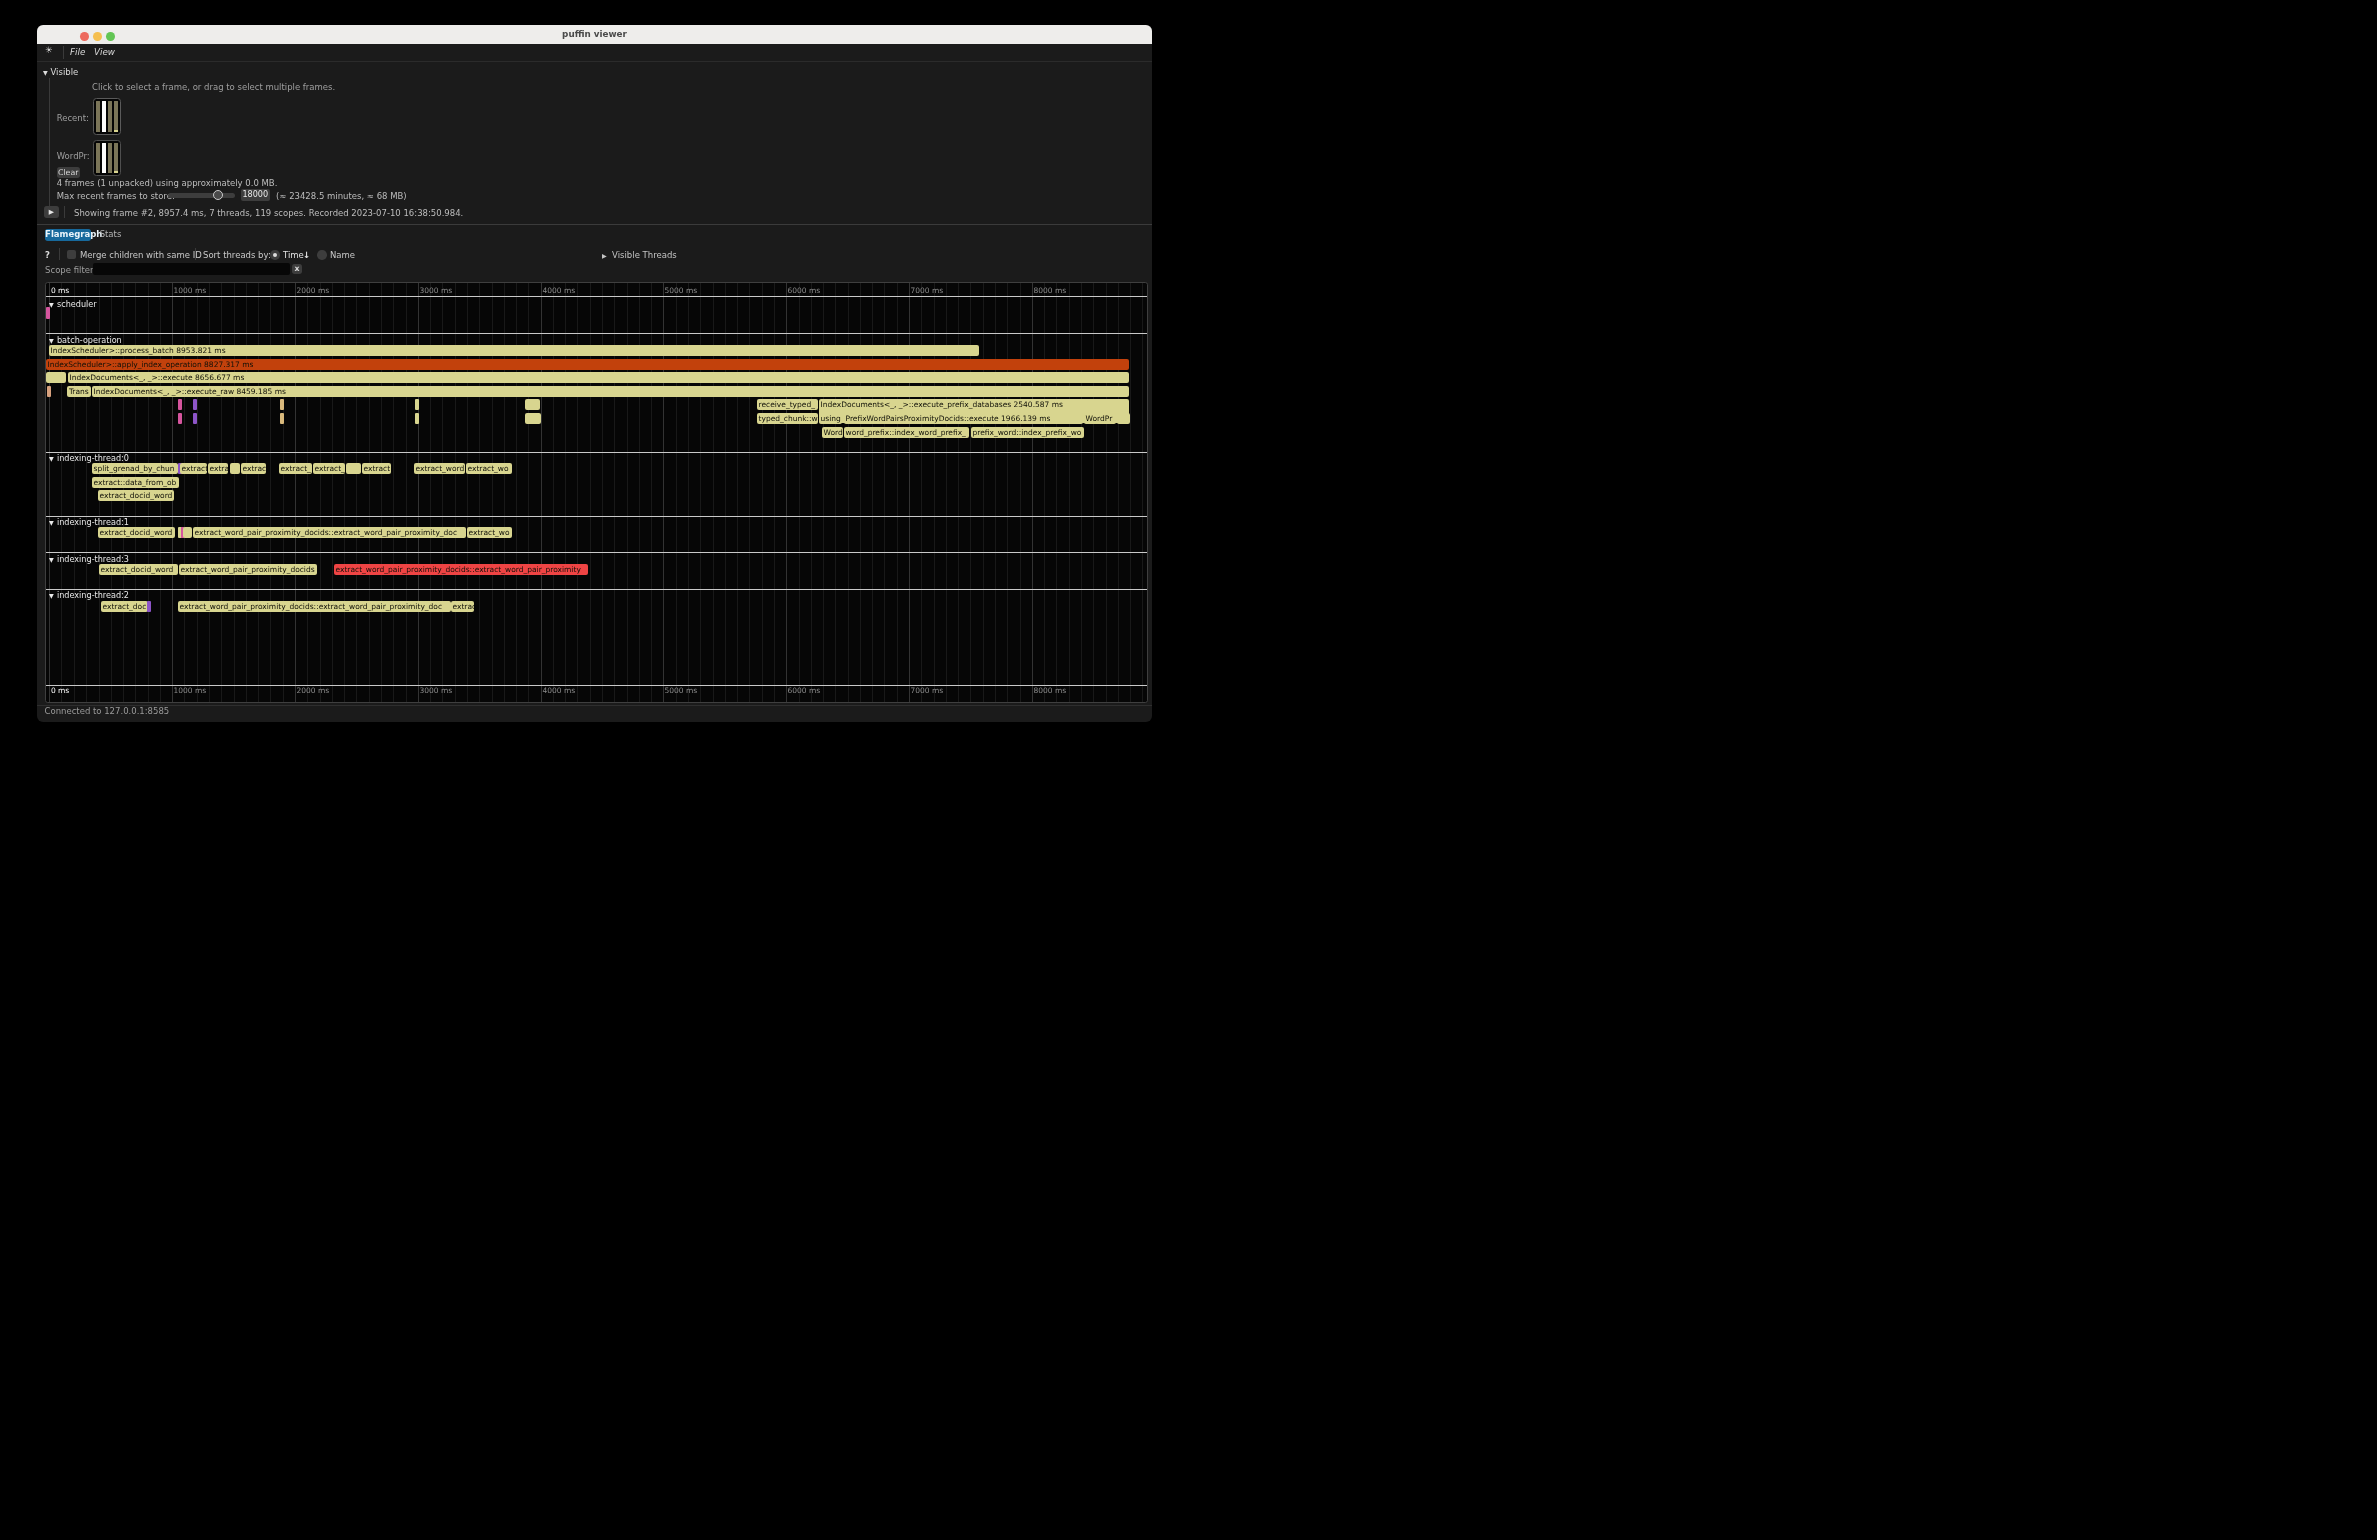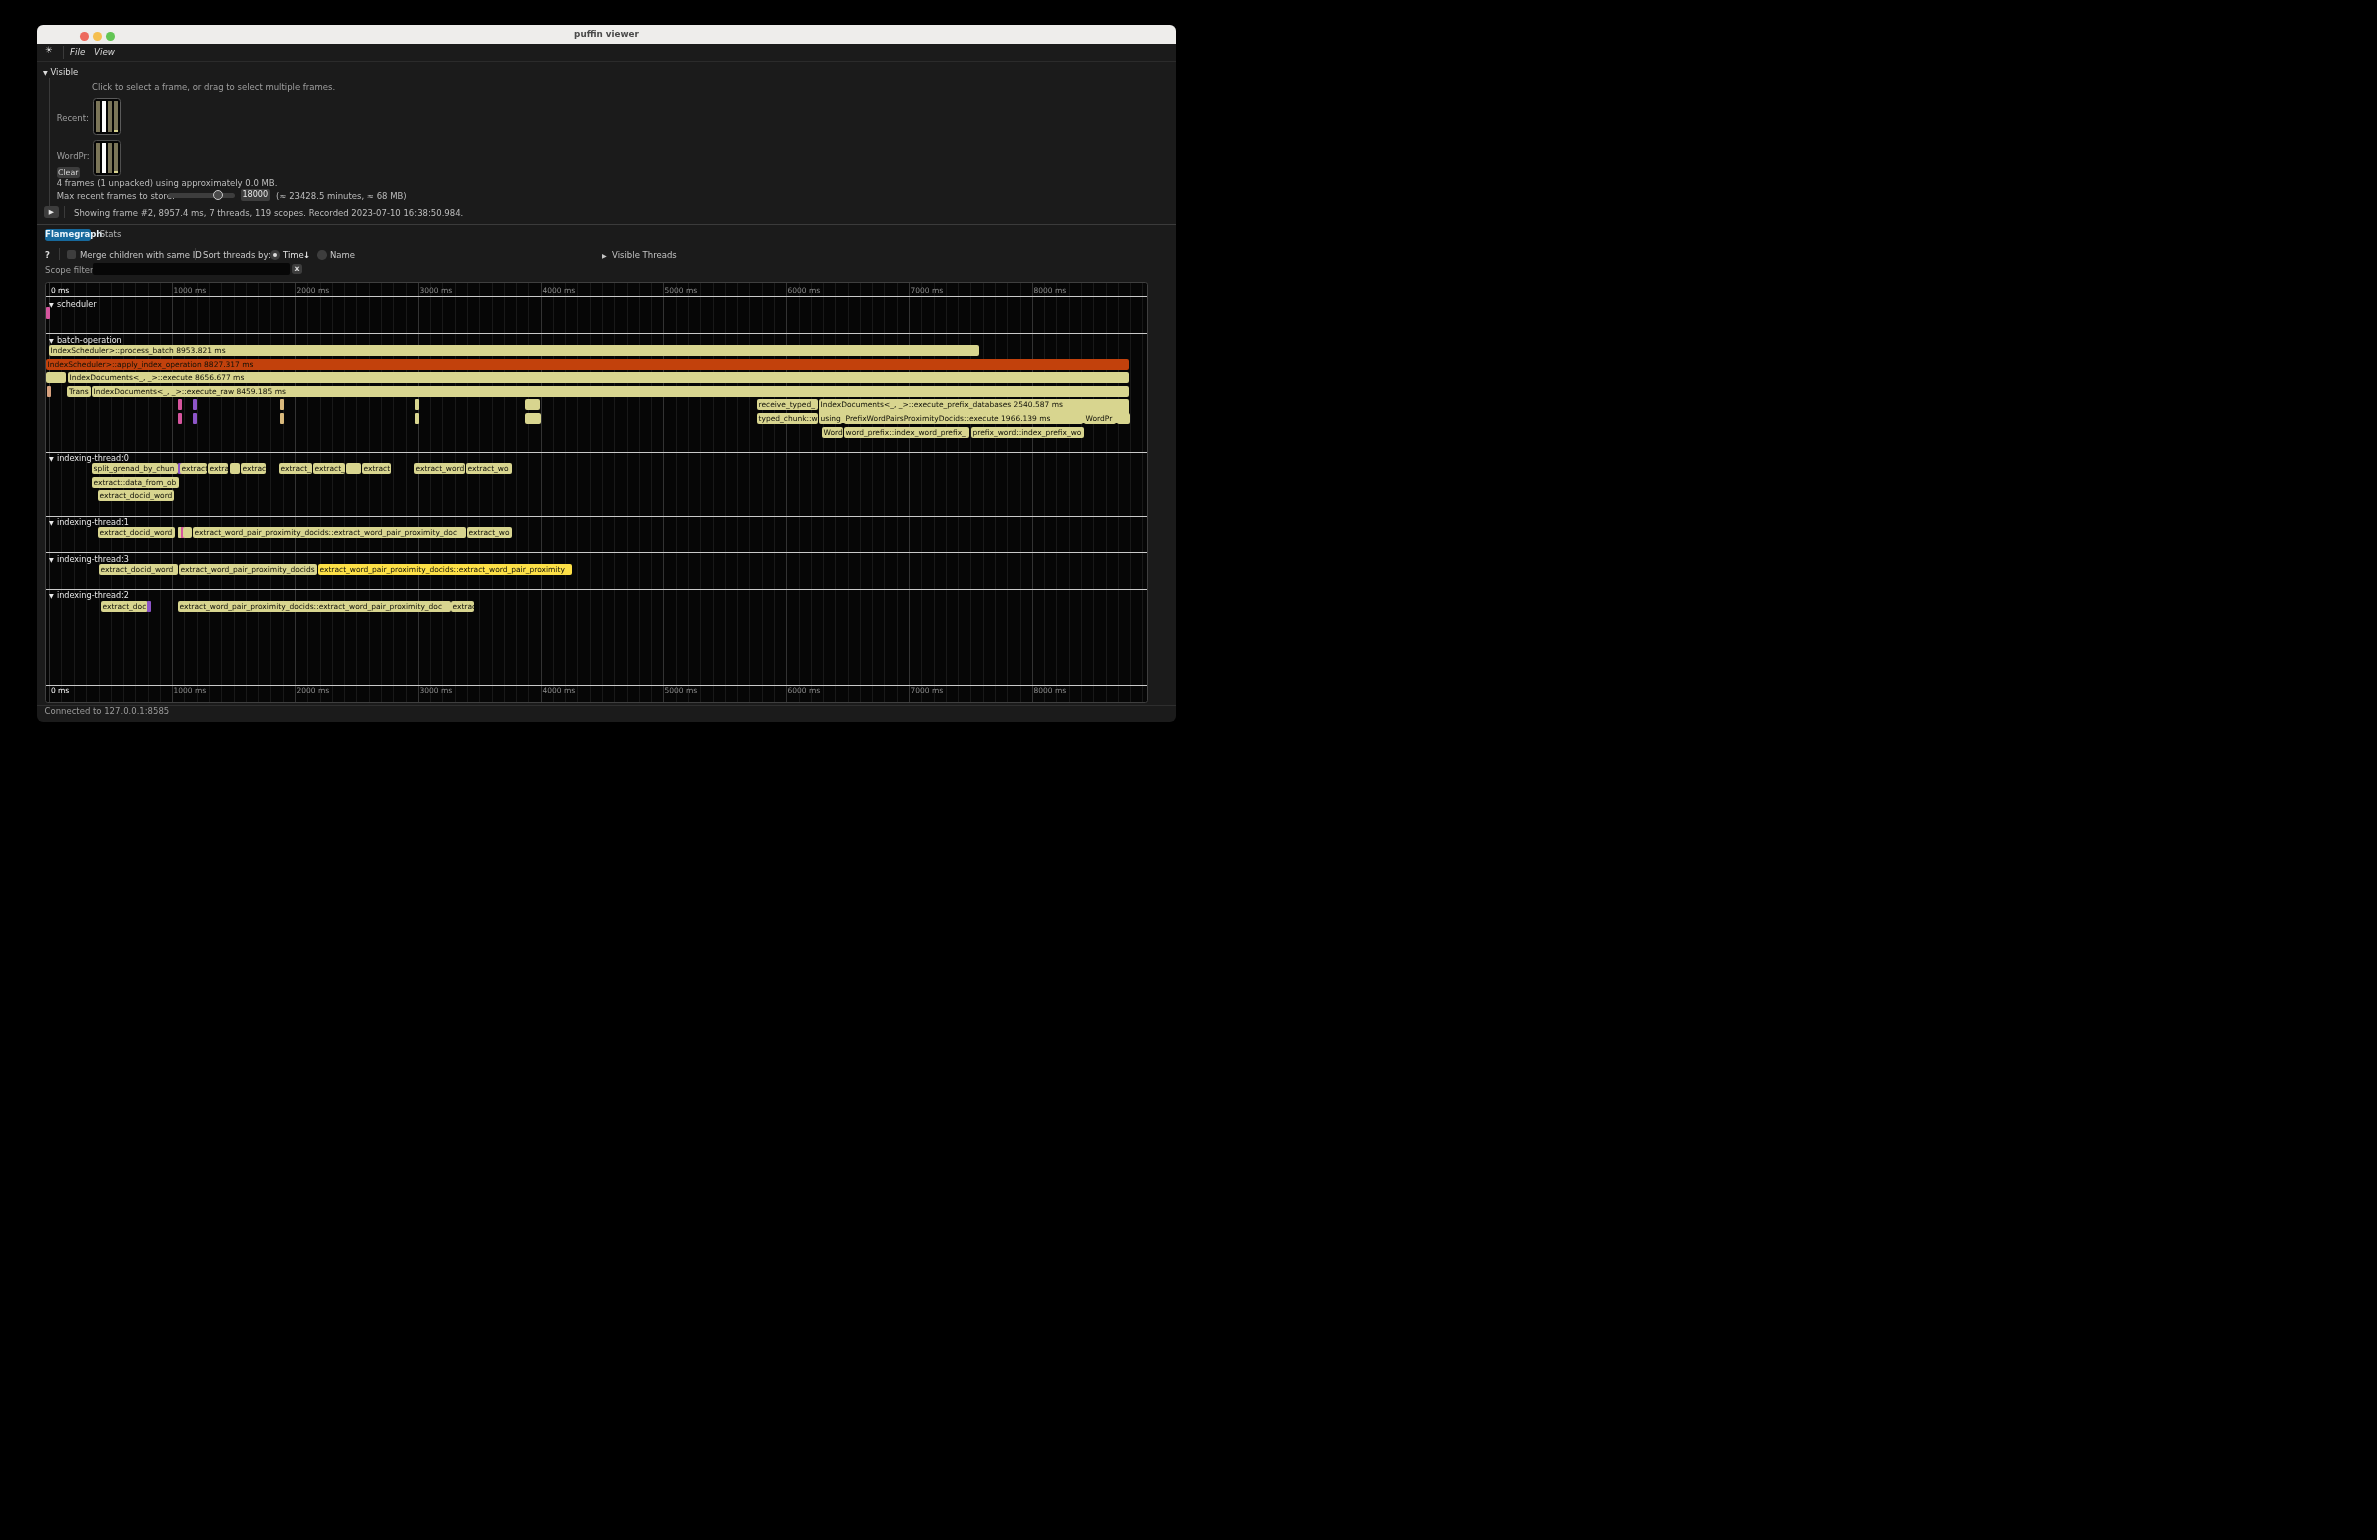--- a/index.html
+++ b/index.html
@@ -1,17 +1,17 @@
 <!DOCTYPE html>
 <html style="font-size:11px"><head>
 <meta charset="utf-8">
 <style>
   html,body{margin:0;padding:0;background:#000;}
   body{width:1189px;height:770px;position:relative;font-family:"DejaVu Sans",sans-serif;-webkit-font-smoothing:antialiased;}
-  .window{position:absolute;left:37px;top:25px;width:1115px;height:697px;background:#1b1b1b;border-radius:6.1px;overflow:hidden;padding-left:24px;}
+  .window{position:absolute;left:37px;top:25px;width:1115px;height:697px;background:#1b1b1b;border-radius:6.1px;overflow:hidden;}
   .titlebar{position:absolute;left:0;top:0;width:100%;height:19px;background:#eeedeb;}
   .titlebar .title{position:absolute;left:0;right:0;top:0;height:19px;line-height:19px;text-align:center;font-size:8.8px;font-weight:bold;color:#4a4a4a;}
   .tl{position:absolute;top:6.8px;width:8.8px;height:8.8px;border-radius:50%;}
   .tl.red{left:43px;background:#ed6a5e;}
   .tl.yellow{left:56px;background:#f5bf4f;}
   .tl.green{left:69px;background:#62c554;}
   .menubar{position:absolute;left:0;top:19px;width:100%;height:17px;background:#1b1b1b;border-bottom:0.7px solid #2b2b2b;}
   .menubar .sun{position:absolute;left:8.1px;top:1.4px;font-size:8.8px;color:#cfcfcf;}
   .menubar .vsep{position:absolute;left:26px;top:2px;width:0.7px;height:13px;background:#3a3a3a;}
   .menuitem{position:absolute;top:2.7px;font-size:8.8px;color:#d6d6d6;font-style:italic;}
@@ -292,21 +292,21 @@
       <div class="bar" style="left: 52px; top: 244px; width: 77px; height: 11px; background: rgb(216, 213, 143); border-radius: 2px;">extract_docid_word</div>
       <div class="bar" style="left: 132px; top: 244px; width: 2.7px; height: 11px; background: rgb(216, 213, 143); border-radius: 1px;"></div>
       <div class="bar" style="left: 135px; top: 244px; width: 1.4px; height: 11px; background: rgb(214, 85, 158); border-radius: 1px;"></div>
       <div class="bar" style="left: 137px; top: 244px; width: 9.2px; height: 11px; background: rgb(216, 213, 143); border-radius: 2px;"></div>
       <div class="bar" style="left: 147px; top: 244px; width: 273px; height: 11px; background: rgb(216, 213, 143); border-radius: 2px;">extract_word_pair_proximity_docids::extract_word_pair_proximity_doc</div>
       <div class="bar" style="left: 421px; top: 244px; width: 45px; height: 11px; background: rgb(216, 213, 143); border-radius: 2px;">extract_wo</div>
       <div class="sepline" style="top: 269px;"></div>
       <div class="sec-header" style="left: 3.4px; top: 271px;"><span class="tri">▼</span><span>indexing-thread:3</span></div>
       <div class="bar" style="left: 53px; top: 281px; width: 79px; height: 11px; background: rgb(216, 213, 143); border-radius: 2px;">extract_docid_word</div>
       <div class="bar" style="left: 133px; top: 281px; width: 138px; height: 11px; background: rgb(216, 213, 143); border-radius: 2px;">extract_word_pair_proximity_docids</div>
-      <div class="bar" style="left: 272px; top: 281px; width: 254px; height: 11px; background: #fde047; border-radius: 2px;">extract_word_pair_proximity_docids::extract_word_pair_proximity</div>
+      <div class="bar" style="left: 288px; top: 281px; width: 254px; height: 11px; background: #ef4444; border-radius: 2px;">extract_word_pair_proximity_docids::extract_word_pair_proximity</div>
       <div class="sepline" style="top: 306px;"></div>
       <div class="sec-header" style="left: 3.4px; top: 307px;"><span class="tri">▼</span><span>indexing-thread:2</span></div>
       <div class="bar" style="left: 55px; top: 318px; width: 47px; height: 11px; background: rgb(216, 213, 143); border-radius: 2px;">extract_doc</div>
       <div class="bar" style="left: 101px; top: 318px; width: 1.4px; height: 11px; background: rgb(142, 85, 200); border-radius: 1px;"></div>
       <div class="bar" style="left: 132px; top: 318px; width: 273px; height: 11px; background: rgb(216, 213, 143); border-radius: 2px;">extract_word_pair_proximity_docids::extract_word_pair_proximity_doc</div>
       <div class="bar" style="left: 405px; top: 318px; width: 23.4px; height: 11px; background: rgb(216, 213, 143); border-radius: 2px;">extrac</div>
     </div>
 
   <div class="statusbar-sep" style="top:680px;"></div>
   <div class="status-text" style="left:7.5px;top:680px;line-height:1.6;">Connected to 127.0.0.1:8585</div>

